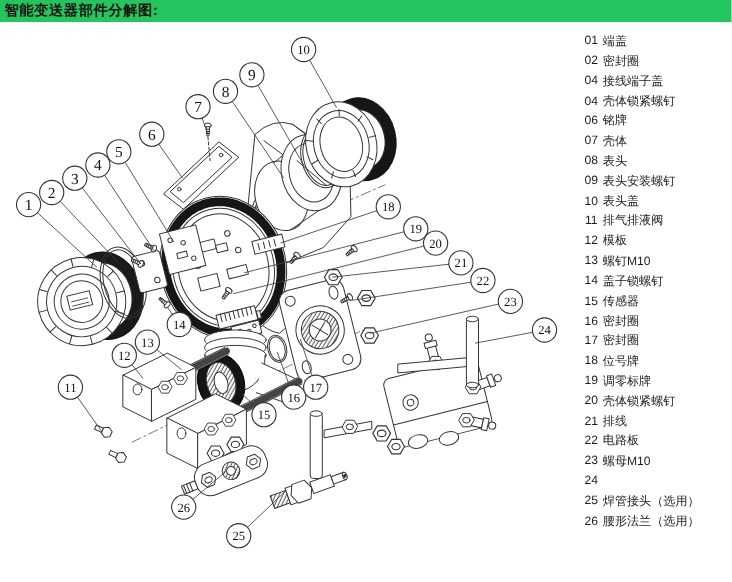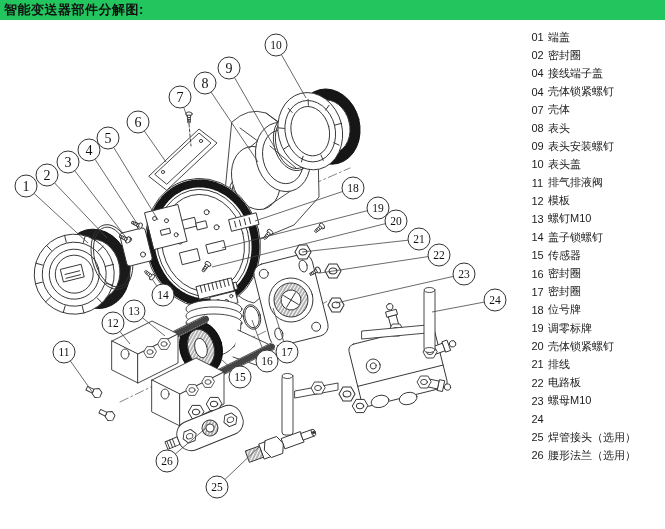--- a/index.html
+++ b/index.html
@@ -34,20 +34,24 @@
         <span class="part-num">02</span>
         <span class="part-lbl">密封圈</span>
       </div>
       <div class="part-row">
         <span class="part-num">04</span>
         <span class="part-lbl">接线端子盖</span>
       </div>
       <div class="part-row">
         <span class="part-num">04</span>
         <span class="part-lbl">壳体锁紧螺钉</span>
+      </div>
+      <div class="part-row">
+        <span class="part-num">06</span>
+        <span class="part-lbl">铭牌</span>
       </div>
       <div class="part-row">
         <span class="part-num">07</span>
         <span class="part-lbl">壳体</span>
       </div>
       <div class="part-row">
         <span class="part-num">08</span>
         <span class="part-lbl">表头</span>
       </div>
       <div class="part-row">

